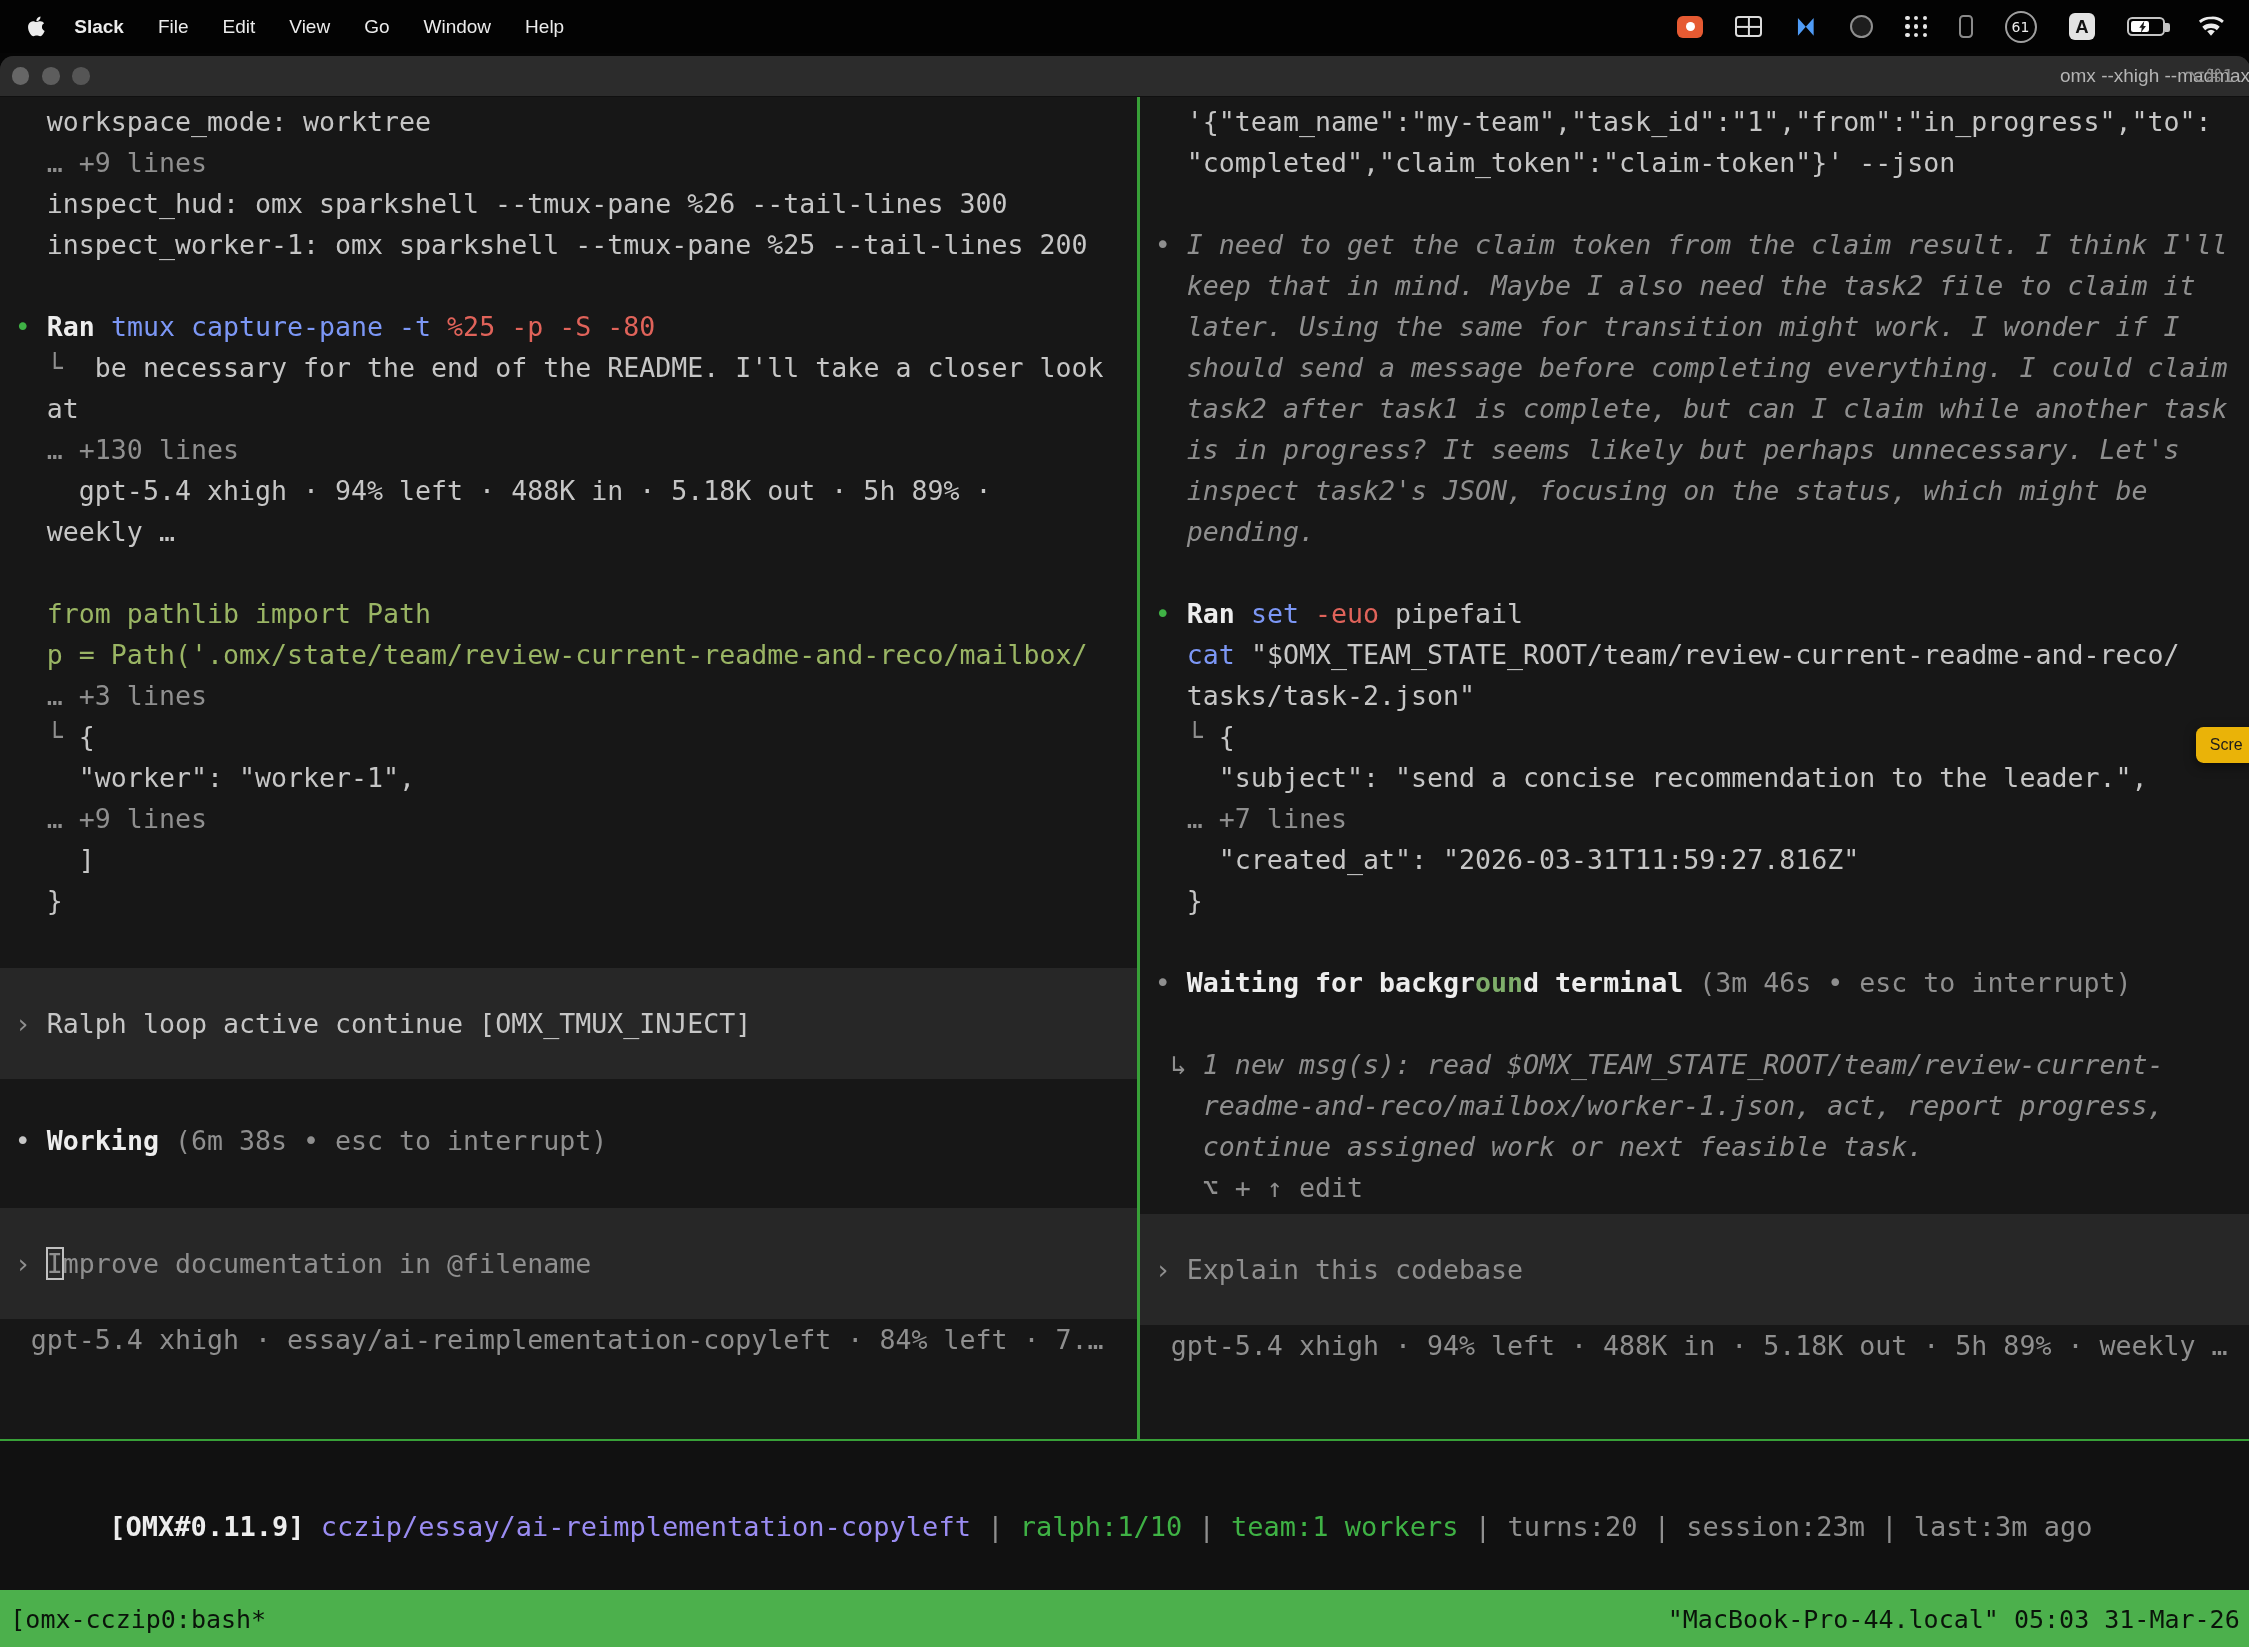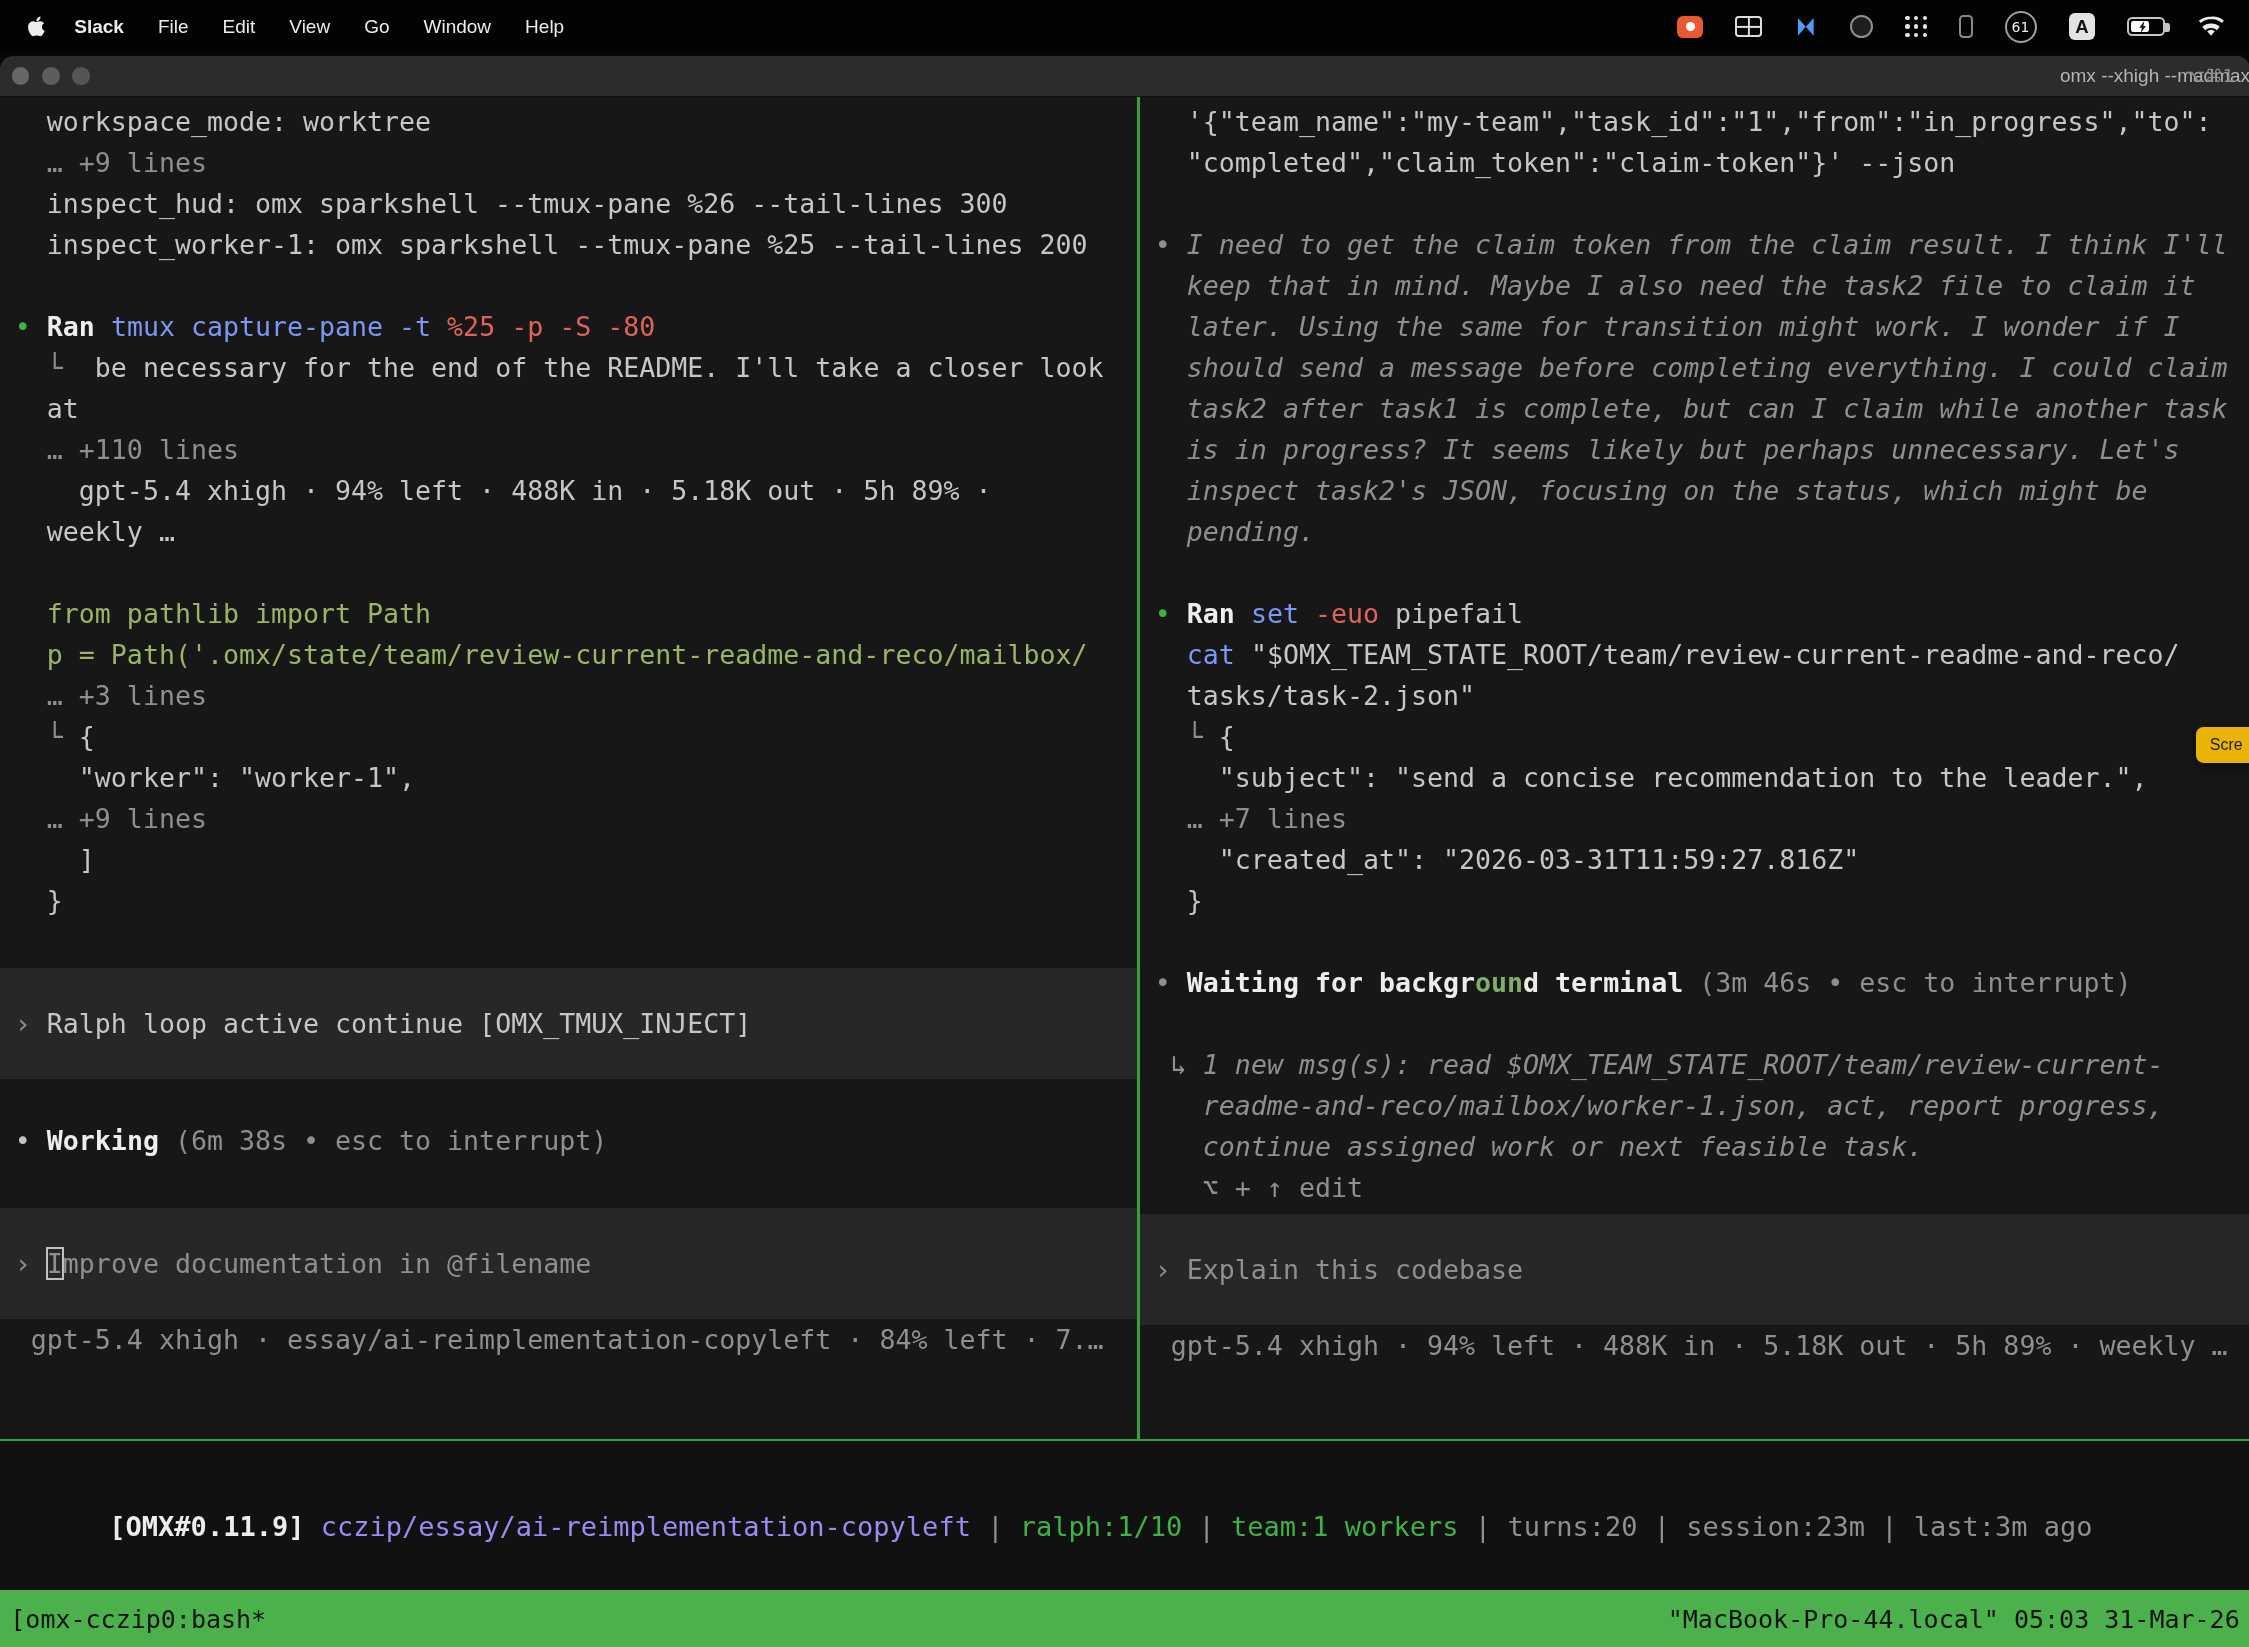--- a/index.html
+++ b/index.html
@@ -151,21 +151,21 @@
   <div class="panes">
     <div class="pane pane-left">
         <div class="line"><span class="c-fg">  workspace_mode: worktree</span></div>
         <div class="line"><span class="c-dim">  … +9 lines</span></div>
         <div class="line"><span class="c-fg">  inspect_hud: omx sparkshell --tmux-pane %26 --tail-lines 300</span></div>
         <div class="line"><span class="c-fg">  inspect_worker-1: omx sparkshell --tmux-pane %25 --tail-lines 200</span></div>
         <div class="line">&nbsp;</div>
         <div class="line"><span class="c-grn">• </span><span class="c-wb">Ran </span><span class="c-blue">tmux capture-pane -t </span><span class="c-red">%25 -p -S -80</span></div>
         <div class="line"><span class="c-dim">  └  </span><span class="c-fg">be necessary for the end of the README. I'll take a closer look</span></div>
         <div class="line"><span class="c-fg">  at</span></div>
-        <div class="line"><span class="c-dim">  … +110 lines</span></div>
+        <div class="line"><span class="c-dim">  … +130 lines</span></div>
         <div class="line"><span class="c-fg">    gpt-5.4 xhigh · 94% left · 488K in · 5.18K out · 5h 89% ·</span></div>
         <div class="line"><span class="c-fg">  weekly …</span></div>
         <div class="line">&nbsp;</div>
         <div class="line"><span class="c-code">  from pathlib import Path</span></div>
         <div class="line"><span class="c-code">  p = Path('.omx/state/team/review-current-readme-and-reco/mailbox/</span></div>
         <div class="line"><span class="c-dim">  … +3 lines</span></div>
         <div class="line"><span class="c-dim">  └ </span><span class="c-fg">{</span></div>
         <div class="line"><span class="c-fg">    "worker": "worker-1",</span></div>
         <div class="line"><span class="c-dim">  … +9 lines</span></div>
         <div class="line"><span class="c-fg">    ]</span></div>

